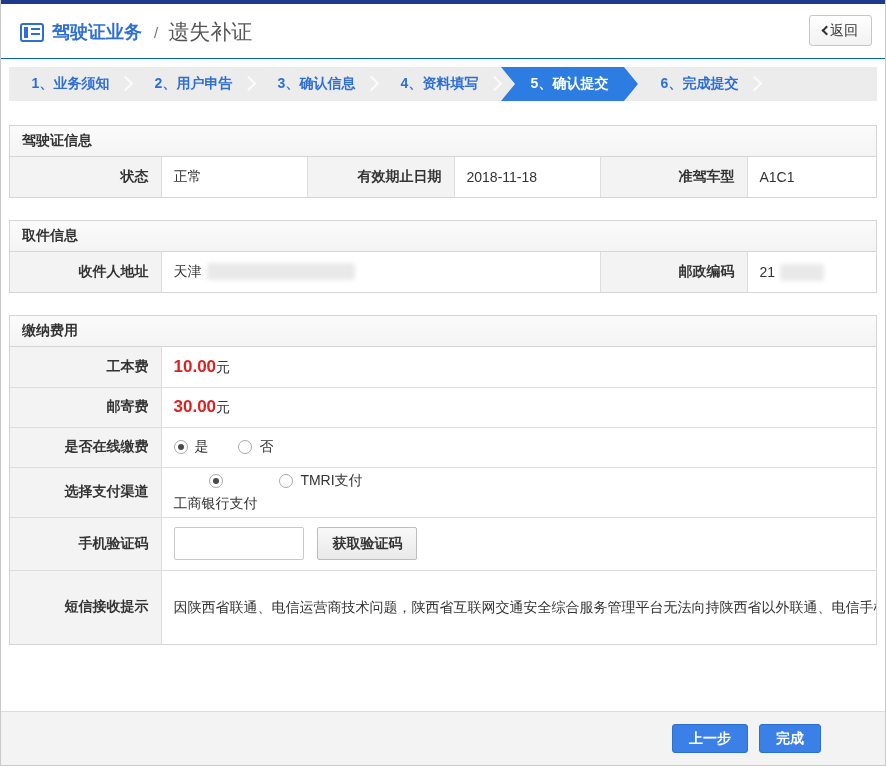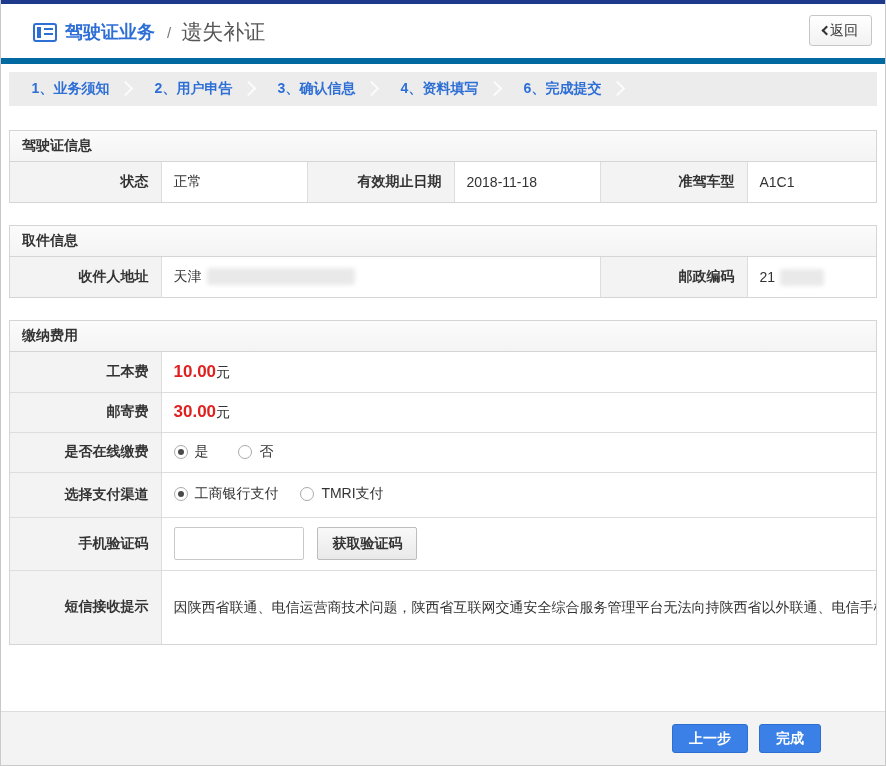--- a/index.html
+++ b/index.html
@@ -3,21 +3,21 @@
 <meta charset="utf-8">
 <style>
   * { box-sizing: border-box; margin: 0; padding: 0; }
   html,body { background:#fff; }
   body { font-family:"Liberation Sans","DejaVu Sans",sans-serif; font-size:14px; color:#333; }
   .page { width:886px; height:766px; border:1px solid #c9c9c9; border-top:none; background:#fff;
           display:flex; flex-direction:column; overflow:hidden; position:relative; }
   .topbar { height:4px; background:#1d3a8d; flex:none; }
 
   
-  .hdr { position:relative; padding:14px 32px 12px; border-bottom:6px solid #0369a1; flex:none; }
+  .hdr { position:relative; padding:14px 19px 12px; border-bottom:1px solid #0369a1; flex:none; }
   .hdr-left { display:flex; align-items:center; gap:8px; }
   .doc-icon { width:24px; height:19px; border:2px solid #2e6fd6; border-radius:3px; position:relative; background:#fff; }
   .doc-icon::before { content:''; position:absolute; left:2px; top:2px; bottom:2px; width:4px; background:#2e6fd6; }
   .doc-icon::after { content:''; position:absolute; left:9px; right:2px; top:3px; height:9px;
       background:repeating-linear-gradient(#2e6fd6 0 2px, transparent 2px 5px); }
   .hdr-title { color:#2e6fd6; font-size:18px; font-weight:bold; }
   .hdr-sep { color:#777; font-size:15px; margin:0 2px 0 4px; }
   .hdr-sub { color:#555; font-size:21px; }
   .btn-back { position:absolute; right:13px; top:11px; height:31px; padding:0 13px;
       background:linear-gradient(#ffffff,#f2f2f2); border:1px solid #c6c6c6; border-radius:3px;
@@ -96,20 +96,23 @@
       </div>
     <div class="step">
         <span>2、用户申告</span>
       </div>
     <div class="step">
         <span>3、确认信息</span>
       </div>
     <div class="step">
         <span>4、资料填写</span>
       </div>
+    <div class="step active">
+        <span>5、确认提交</span>
+      </div>
     <div class="step">
         <span>6、完成提交</span>
       </div>
     <div class="steps-tail"></div>
   </div>
 
   <div class="content">
 
     <div class="panel">
       <div class="panel-h">驾驶证信息</div>
@@ -186,21 +189,21 @@
                 </span>
             <span class="radio-opt">
                   <span class="radio"></span>
                   <span>否</span>
                 </span>
           </td>
         </tr>
         <tr style="height:45px;">
           <td class="lbl">选择支付渠道</td>
           <td class="val">
-            <span class="radio-opt" style="margin-right:18px;">
+            <span class="radio-opt" style="margin-right:18px;flex-direction:column;">
                   <span class="radio sel"></span>
                   <span>工商银行支付</span>
                 </span>
             <span class="radio-opt">
                   <span class="radio"></span>
                   <span>TMRI支付</span>
                 </span>
           </td>
         </tr>
         <tr style="height:53px;">

